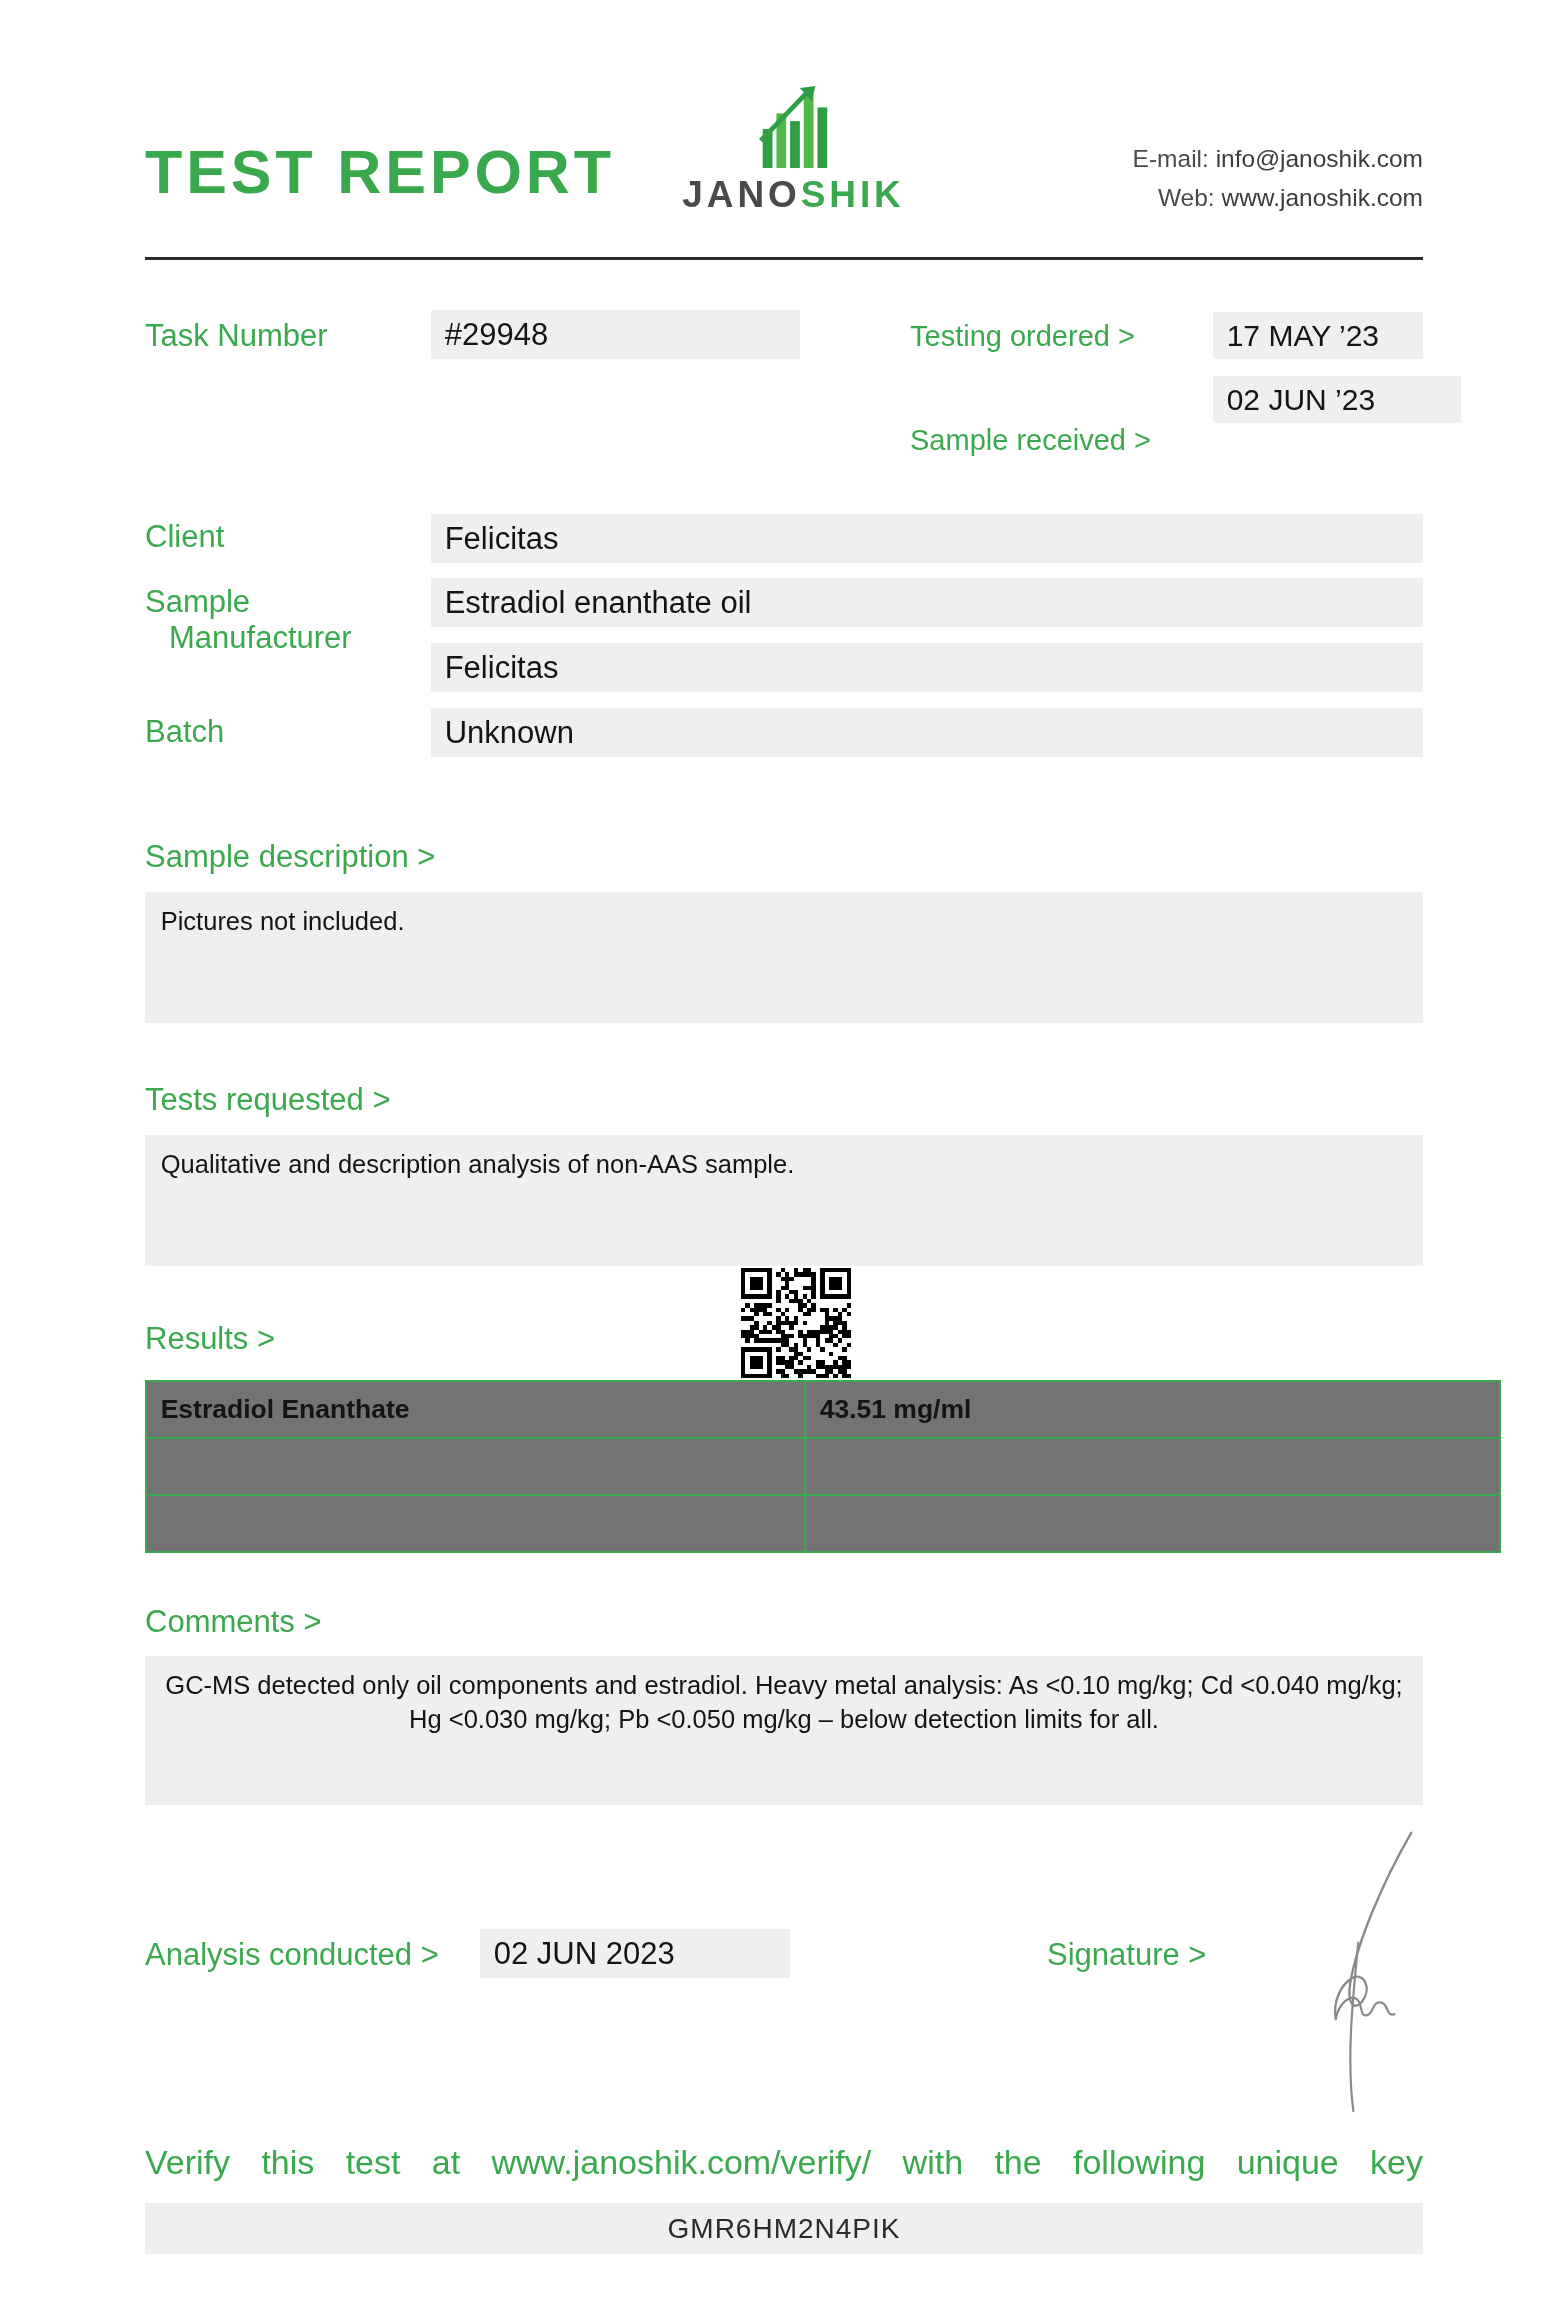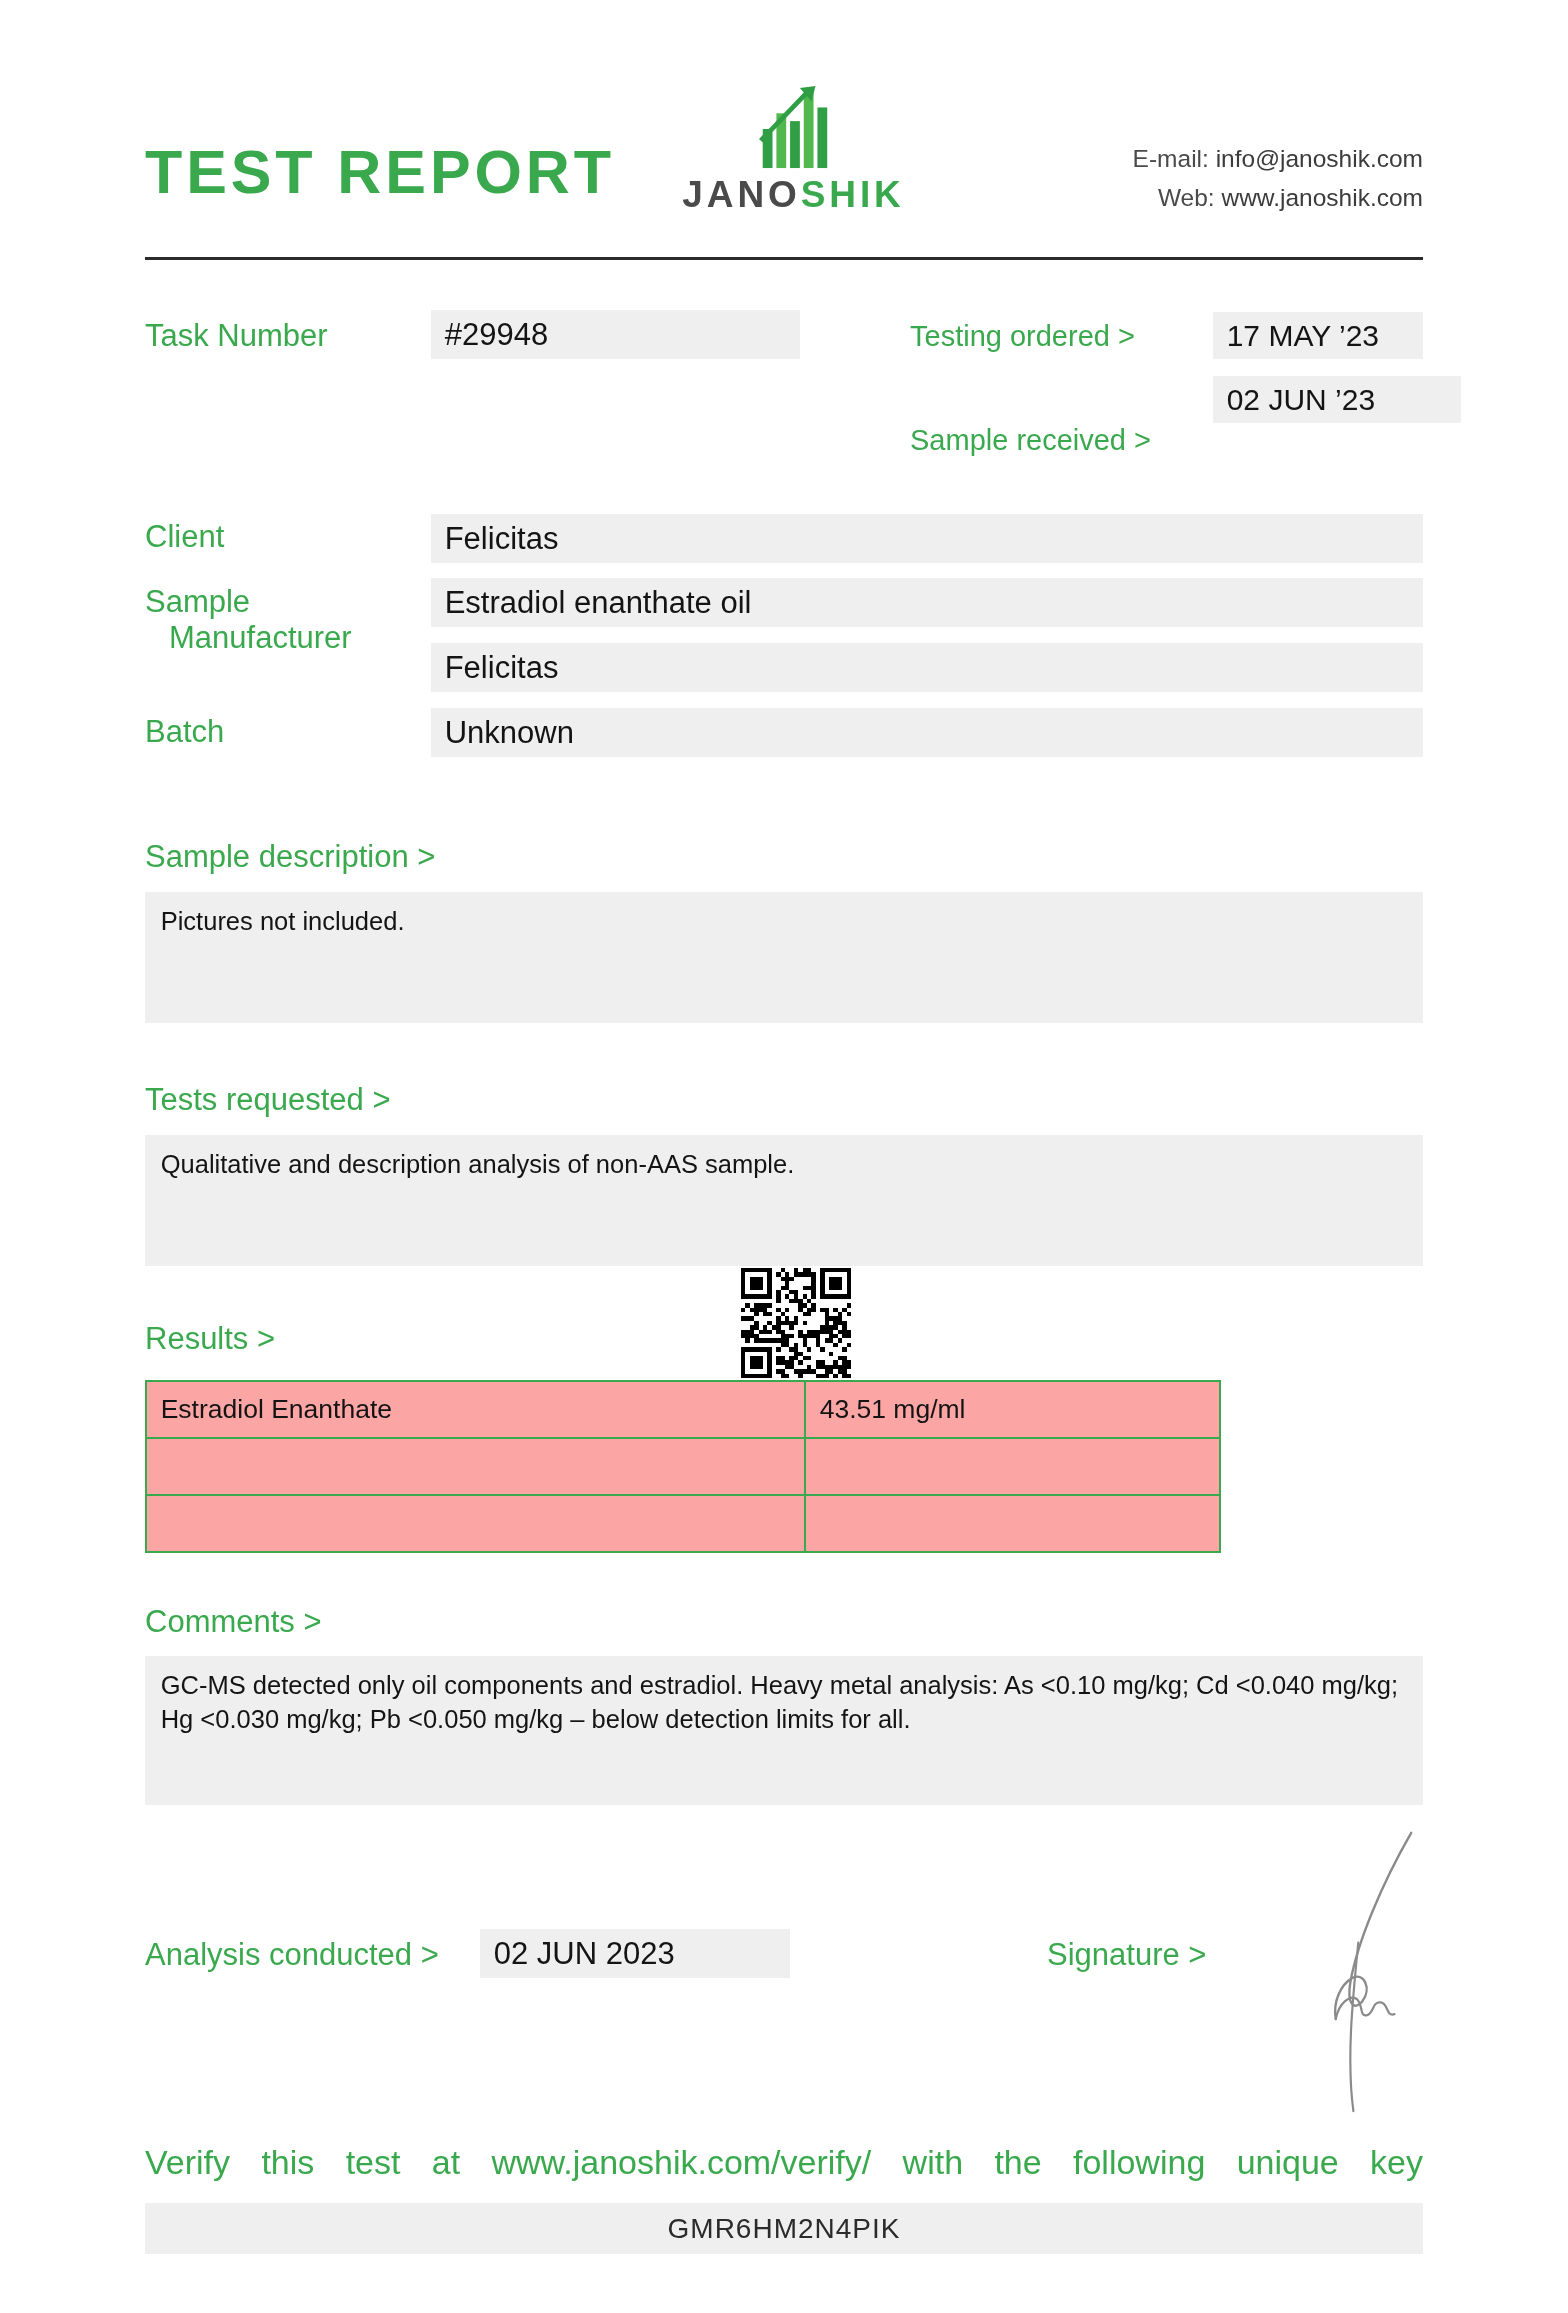--- a/index.html
+++ b/index.html
@@ -22,21 +22,21 @@
   .page-title {
     font-size:61px; font-weight:bold; letter-spacing:3.9px; color:#3aa94e; white-space:nowrap;
   }
   .logo-wrap { width:333px; text-align:center; }
   .logo-text { font-size:37px; font-weight:bold; letter-spacing:3.9px; margin-top:3.9px; }
   .logo-dark { color:#4a4a4a; }
   .logo-green { color:#3aa94e; }
   .contact { text-align:right; font-size:24.5px; color:#4a4a4a; line-height:39px; }
   .contact .val { color:#3c3c3c; }
   .rule { background:#2b2b2b; height:2.9px; }
-  .results-table { border-collapse:collapse; width:1076px; background:#fca5a5; }
+  .results-table { border-collapse:collapse; width:1356px; background:#737373;font-weight:bold; }
   .results-table td {
     border:2px solid #3aa94e; height:57px; padding:0 13.7px;
     font-size:26.5px; color:#141414; vertical-align:middle;
   }
   .results-table td.col-a { width:659px; }
   .verify-line {
     color:#3aa94e; font-size:34px; width:1278px;
     text-align:justify; text-align-last:justify;
   }
   .key-box {
@@ -340,21 +340,21 @@
       <td></td>
     </tr>
     <tr>
       <td class="col-a"></td>
       <td></td>
     </tr>
   </tbody>
     </table>
 
   <div class="abs glabel" style="left:145px;top:1604px;">Comments &gt;</div>
-  <div class="abs boxarea" style="left:145px;top:1656px;width:1278px;height:149px;">GC-MS detected only oil components and estradiol. Heavy metal analysis: As &lt;0.10 mg/kg; Cd &lt;0.040 mg/kg; Hg &lt;0.030 mg/kg; Pb &lt;0.050 mg/kg – below detection limits for all.</div>
+  <div class="abs boxarea" style="left:145px;top:1656px;width:1278px;height:149px;text-align:center;">GC-MS detected only oil components and estradiol. Heavy metal analysis: As &lt;0.10 mg/kg; Cd &lt;0.040 mg/kg; Hg &lt;0.030 mg/kg; Pb &lt;0.050 mg/kg – below detection limits for all.</div>
 
   <div class="abs glabel" style="left:145px;top:1937px;">Analysis conducted &gt;</div>
   <div class="abs field" style="left:480px;top:1929px;width:310px;height:49px;">02 JUN 2023</div>
 
   <div class="abs glabel" style="left:1047px;top:1937px;">Signature &gt;</div>
   <div class="abs" style="left:1264px;top:1825px;width:167px;height:294px;">
     <svg width="167" height="294" viewBox="0 0 170 300">
       <path d="M150,8 C120,60 95,120 88,160 C84,183 92,190 100,180 C110,167 102,150 90,156 C78,163 70,180 73,198" fill="none" stroke="#8a8a8a" stroke-width="2.4" stroke-linecap="round"></path>
       <path d="M73,198 C76,182 88,172 95,178 C101,184 97,196 105,194 C112,192 110,180 119,181 C127,182 124,196 133,193" fill="none" stroke="#8a8a8a" stroke-width="2.2" stroke-linecap="round"></path>
       <path d="M96,120 C90,180 84,240 91,292" fill="none" stroke="#8a8a8a" stroke-width="2.2" stroke-linecap="round"></path>

